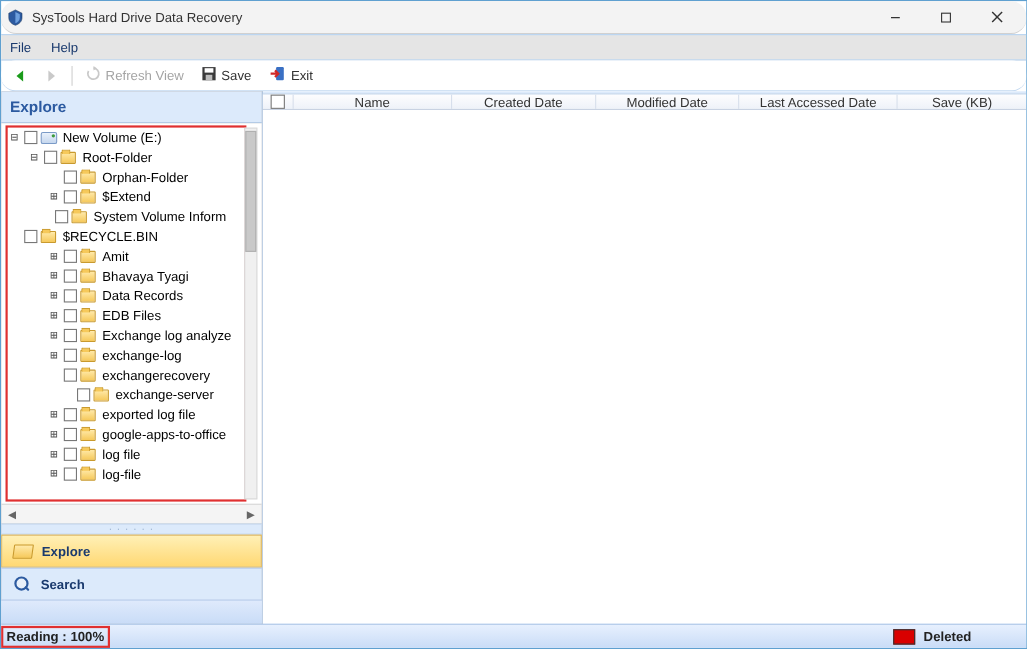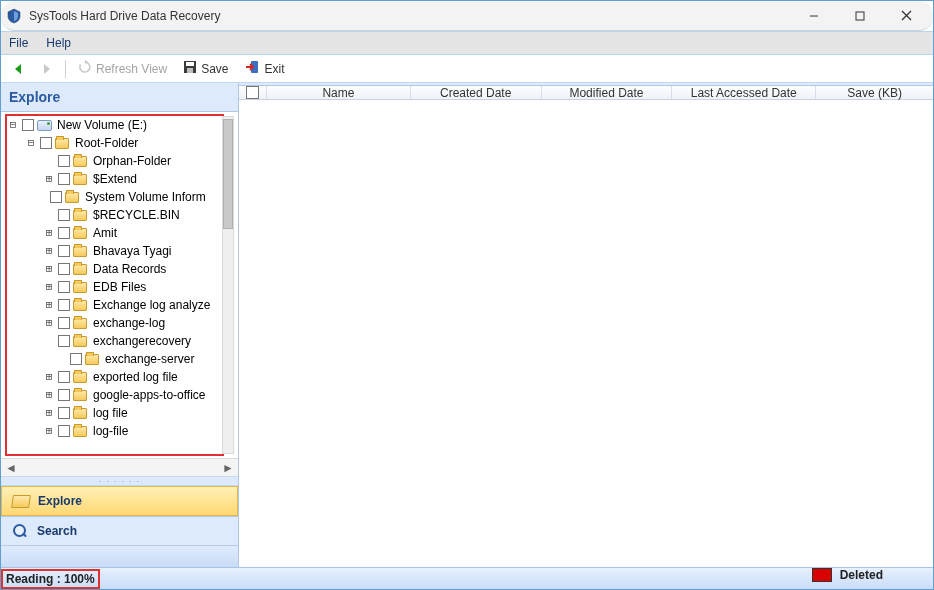--- a/index.html
+++ b/index.html
@@ -10,21 +10,21 @@
   .titlebar { height: 30px; background: #f3f3f3; display: flex; align-items: center; padding: 0 4px; border-bottom: 1px solid #d0d0d0; border-radius: 14px; }
   .titlebar .app-icon { width: 18px; height: 18px; margin-right: 6px; display: flex; align-items: center; justify-content: center; }
   .titlebar .title { flex: 1; color: #333; }
   .titlebar .winbtn { width: 46px; height: 30px; display: flex; align-items: center; justify-content: center; color: #333; }
 
   
   .menubar { height: 24px; background: #e5e5e5; border-top: 1px solid #b7d4f2; border-bottom: 1px solid #b7d4f2; display: flex; align-items: center; padding: 0 8px; gap: 18px; }
   .menubar .mitem { color: #1a3a6e; cursor: default; }
 
   
-  .toolbar { height: 28px; background: #fff; border-bottom: 1px solid #c2d8f0; display: flex; align-items: center; padding: 0 6px; gap: 4px; }
+  .toolbar { height: 28px; background: #fff; border-bottom: 1px solid #c2d8f0; display: flex; align-items: center; padding: 0 6px; gap: 4px; border-radius: 13px; }
   .toolbar .tbtn { display: flex; align-items: center; gap: 4px; padding: 2px 6px; color: #333; }
   .toolbar .sep { width: 1px; height: 18px; background: #d0d0d0; margin: 0 2px; }
   .toolbar .tbtn.disabled { opacity: .45; }
 
   
   .main { flex: 1; display: flex; overflow: hidden; background: #dceafb; }
   .sidebar { width: 238px; display: flex; flex-direction: column; border-right: 1px solid #b0c8e4; background: #a3a3a3; }
   .content { flex: 1; display: flex; flex-direction: column; background: #fff; border-top: 1px solid #b0c8e4; margin-top: 2px; }
 
   
@@ -65,21 +65,21 @@
   .list-header .col.chk { width:28px; justify-content:center; }
   .list-header .col.chk .box { width:13px; height:13px; border:1px solid #777; background:#fff; }
   .col-name { flex:1.1; }
   .col-created { flex:1; }
   .col-modified { flex:1; }
   .col-accessed { flex:1.1; }
   .col-size { flex:0.9; border-right:none !important; }
   .list-body { flex:1; background:#fff; }
 
   
-  .statusbar { height: 22px; background: linear-gradient(#e7f0fe,#c9dcf7); border-top:1px solid #a9c2e6; display:flex; align-items:flex-start; justify-content:space-between; padding: 0 10px; }
+  .statusbar { height: 22px; background: linear-gradient(#e7f0fe,#c9dcf7); border-top:1px solid #a9c2e6; display:flex; align-items:center; justify-content:space-between; padding: 0 10px; }
   .status-left { display:flex; align-items:center; height:100%; }
   .status-left .reading { font-weight:bold; color:#222; border:2px solid #e03030; padding: 0 3px; margin-left:-10px; height:20px; display:flex; align-items:center;}
   .status-right { display:flex; align-items:center; gap:8px; padding-right:40px;}
   .swatch { width:20px; height:14px; background:#d90000; border:1px solid #333; }
   .status-right .leglbl { font-weight:bold; color:#222; }
 
   .magnify-icon { width:14px; height:14px; position:relative; }
   .magnify-icon::before { content:""; position:absolute; width:9px; height:9px; border:2px solid #2c5aa0; border-radius:50%; left:0; top:0; background:#e8f0fa;}
   .magnify-icon::after { content:""; position:absolute; width:5px; height:2px; background:#2c5aa0; transform:rotate(45deg); left:9px; top:10px; border-radius:1px;}
   .open-folder-ico { width:18px; height:13px; background:linear-gradient(#ffe9a8,#f6c95b); border:1px solid #c99a2e; border-radius:1px; position:relative; transform:skewX(-8deg);}
@@ -195,21 +195,21 @@
             <span class="lbl bold">$Extend</span>
           </div>
           <div class="node" style="padding-left: 28px;">
             <span class="exp"></span>
             <span class="chk"></span>
             <span class="icn">
               <span class="folder-ico"></span>
             </span>
             <span class="lbl bold">System Volume Inform</span>
           </div>
-          <div class="node" style="padding-left: 36px;">
+          <div class="node" style="">
             <span class="exp"></span>
             <span class="chk"></span>
             <span class="icn">
               <span class="folder-ico"></span>
             </span>
             <span class="lbl bold">$RECYCLE.BIN</span>
           </div>
           <div class="node" style="padding-left: 36px;">
             <span class="exp">⊞</span>
             <span class="chk"></span>

